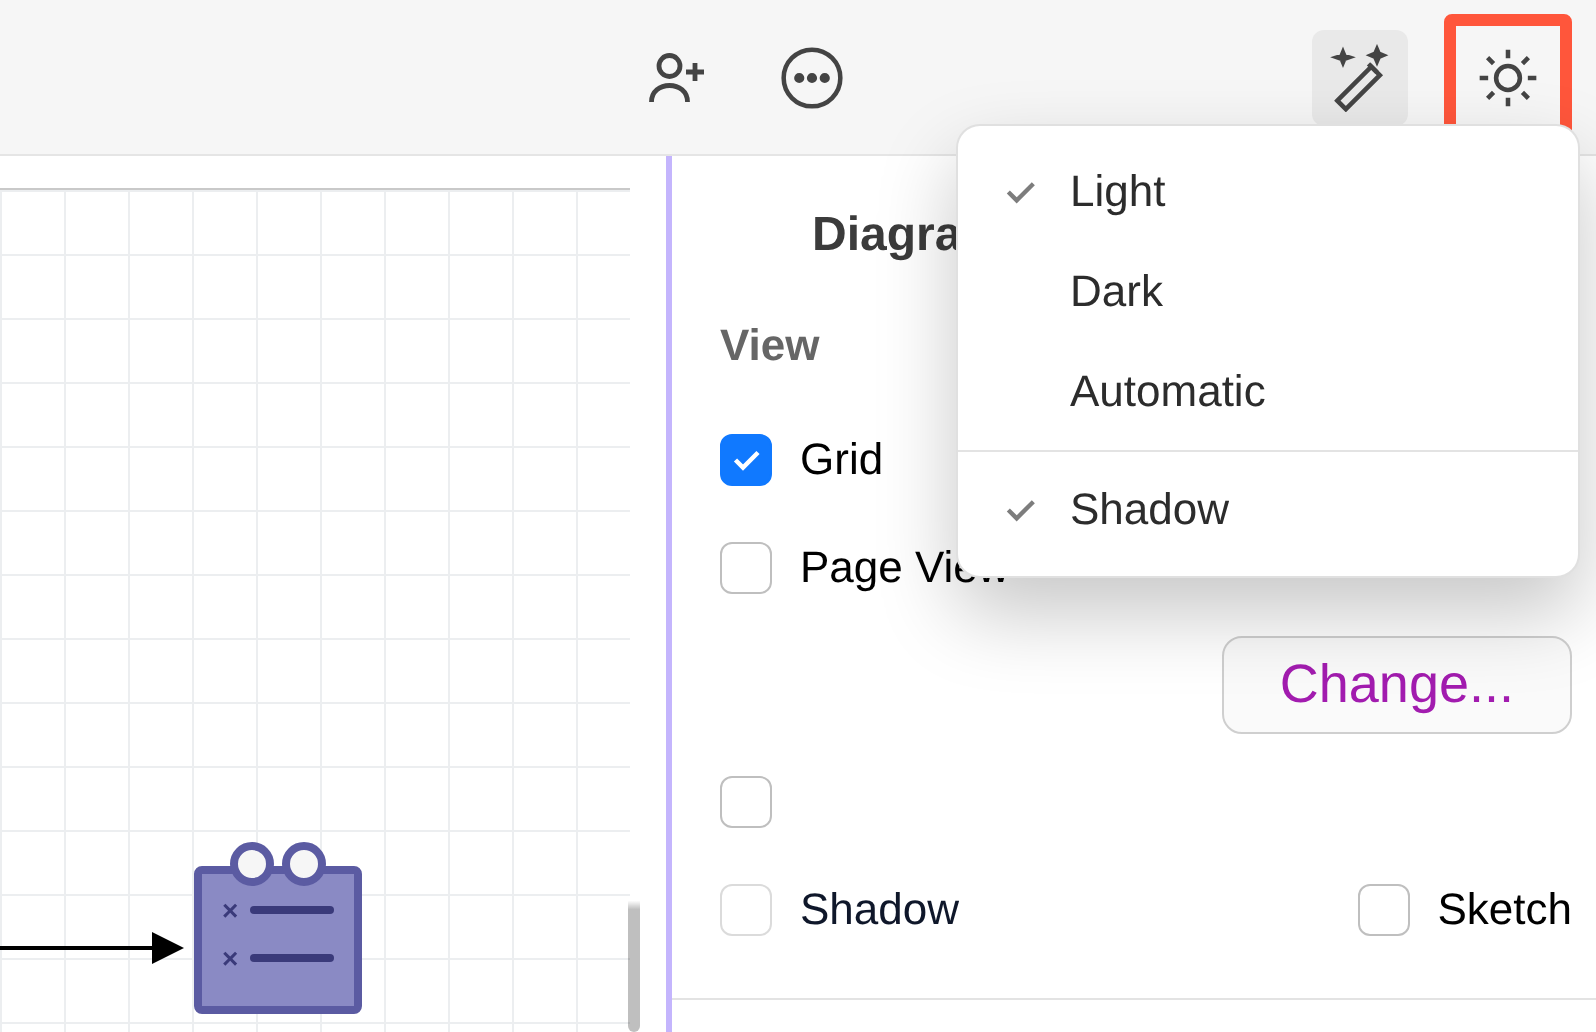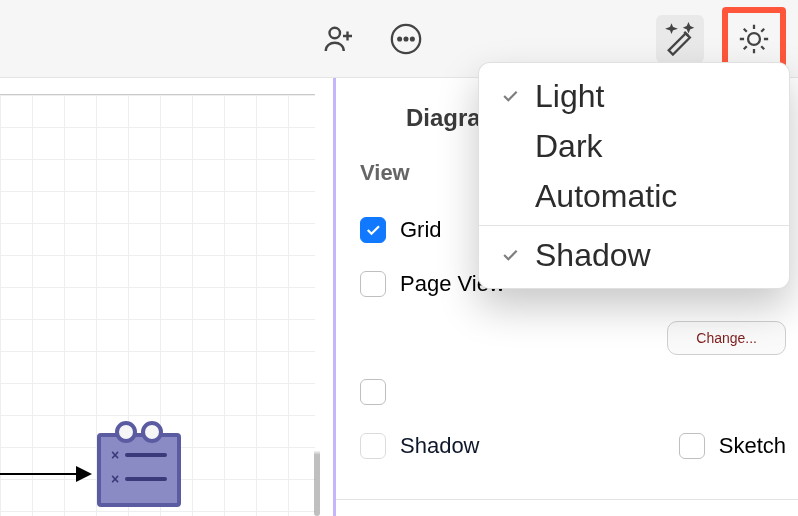--- a/index.html
+++ b/index.html
@@ -156,22 +156,22 @@
     .check-svg { stroke: #fff; }
     .row-label { color: #000000; }
     .row-label.disabled { color: #0f172a; }
     .indent { margin-left: 40px; }
     .btn {
       margin-left: auto;
       padding: 8px 28px;
       border: 1px solid #cfcfcf;
       border-radius: 10px;
       background: #fafafa;
-      font-size: 14px;
-      color: #7f1d1d;
+      font-size: 27px;
+      color: #a21caf;
     }
     .inline-right {
       margin-left: auto;
       display: flex; align-items: center; gap: 14px;
     }
     .panel-footer-divider {
       position: absolute;
       left: 0; right: 0; bottom: 16px;
       height: 1px; background: #e3e3e3;
     }
@@ -185,21 +185,21 @@
       border: 1px solid rgba(0,0,0,.12);
       border-radius: 12px;
       box-shadow: 0 18px 40px rgba(0,0,0,.22);
       padding: 8px 0;
       z-index: 10;
     }
     .popup-item {
       display: flex; align-items: center;
       height: 50px;
       padding: 0 20px 0 20px;
-      font-size: 32px;
+      font-size: 22px;
       color: #2c2c2c;
       gap: 14px;
     }
     .popup-check {
       width: 22px; display: flex; align-items: center; justify-content: center;
       color: #7d7d7d;
     }
     .popup-sep {
       height: 1px; background: #e3e3e3;
       margin: 4px 0;

